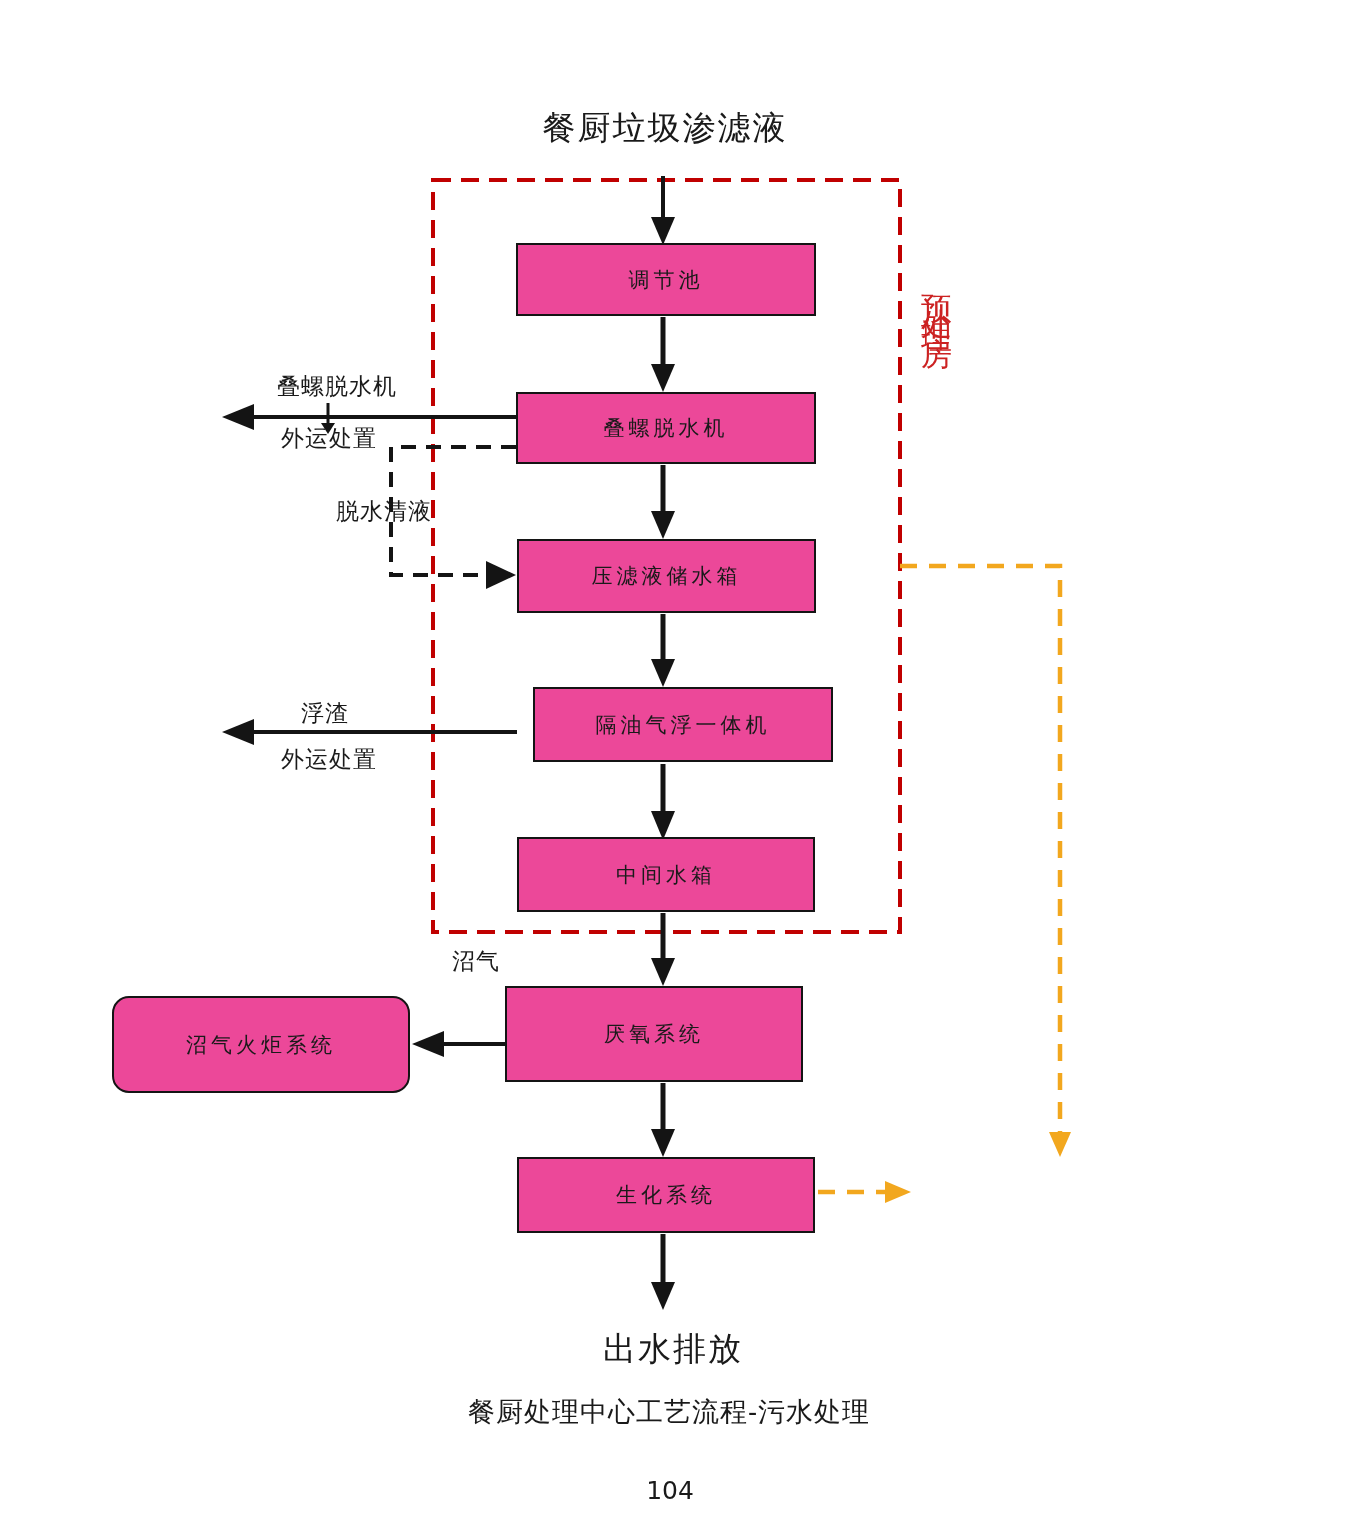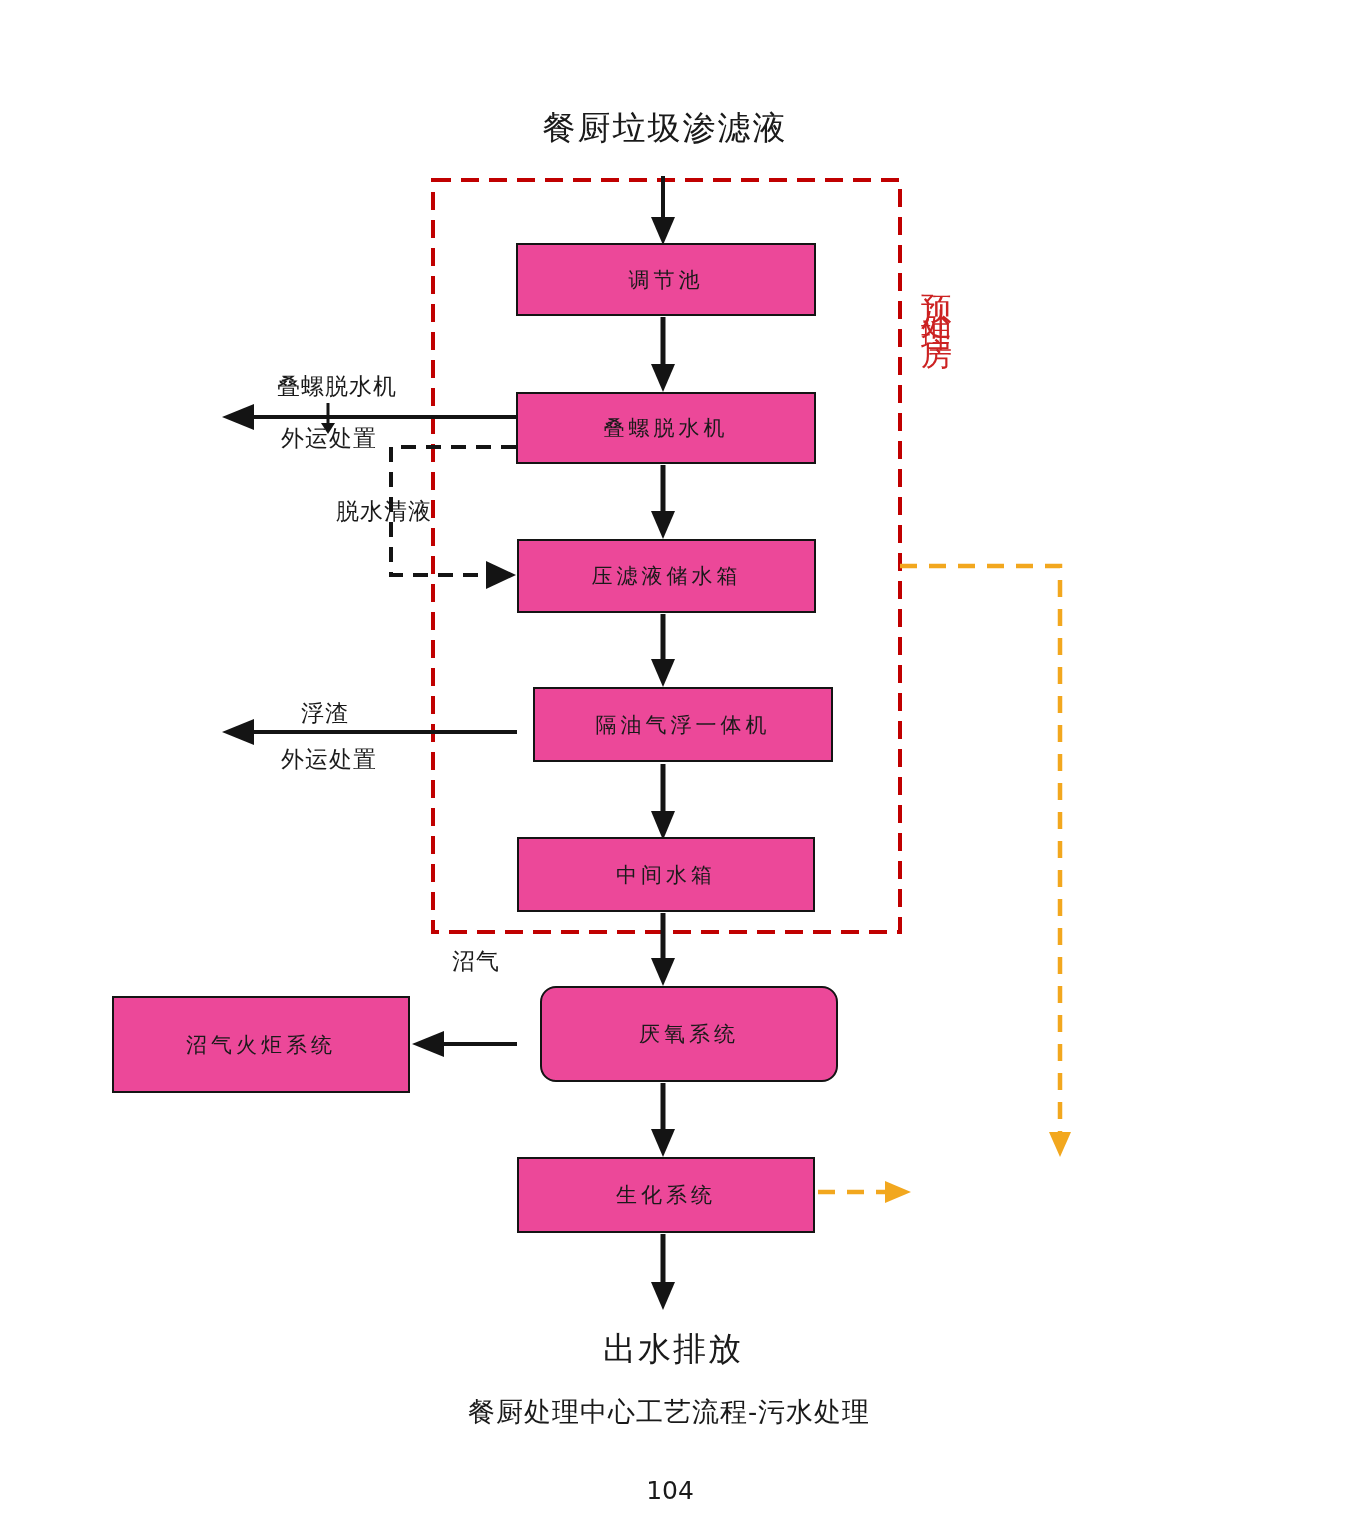--- a/index.html
+++ b/index.html
@@ -110,27 +110,27 @@
   </div>
   <div class="node" style="left:517px;top:539px;width:295px;height:70px;">
     <span>压滤液储水箱</span>
   </div>
   <div class="node" style="left:516px;top:687px;width:296px;height:71px;margin-left:17px;">
     <span>隔油气浮一体机</span>
   </div>
   <div class="node" style="left:517px;top:837px;width:294px;height:71px;">
     <span>中间水箱</span>
   </div>
-  <div class="node" style="left:540px;top:986px;width:294px;height:92px;border-radius:16px;">
+  <div class="node" style="left:505px;top:986px;width:294px;height:92px;">
     <span>厌氧系统</span>
   </div>
   <div class="node" style="left:517px;top:1157px;width:294px;height:72px;">
     <span>生化系统</span>
   </div>
-  <div class="node" style="left:112px;top:996px;width:294px;height:93px;">
+  <div class="node" style="left:112px;top:996px;width:294px;height:93px;border-radius:17px;">
     <span>沼气火炬系统</span>
   </div>
 
   <div class="lbl" style="left:277px;top:371px;">叠螺脱水机</div>
   <div class="lbl" style="left:281px;top:423px;">外运处置</div>
   <div class="lbl" style="left:336px;top:496px;">脱水清液</div>
   <div class="lbl" style="left:301px;top:698px;">浮渣</div>
   <div class="lbl" style="left:281px;top:744px;">外运处置</div>
   <div class="lbl" style="left:452px;top:946px;">沼气</div>
 

